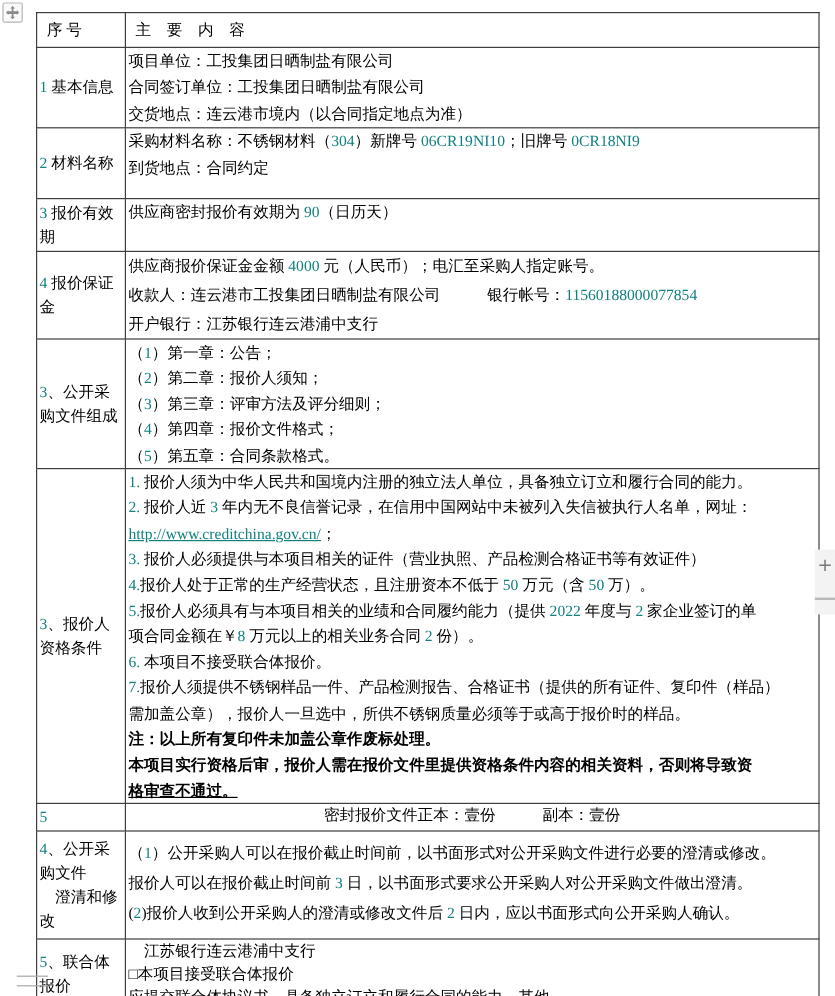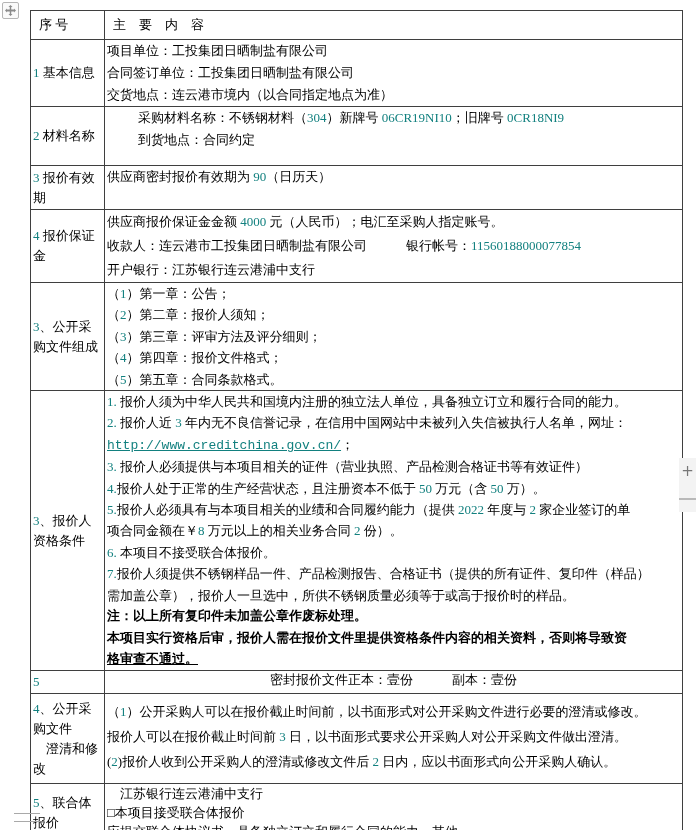--- a/index.html
+++ b/index.html
@@ -27,26 +27,26 @@
   }
   col.c-no{width:74px;}
   thead th{height:26px;padding:1px 2px 1px 8px;vertical-align:middle;}
   td.lbl{
     vertical-align:middle;padding:1px 2px;font-size:12px;
     white-space:pre-wrap;word-break:break-all;line-height:20px;
   }
   td.cnt{vertical-align:top;padding:0 2px;word-break:break-all;}
   .line{line-height:21.4px;}
   .lat{color:#12807f;}
-  .b{font-weight:bold;font-family:Liberation Mono, monospace;}
+  .b{font-weight:bold;}
   .u{text-decoration:underline;}
-  .url .lat{text-decoration:underline;font-family:Liberation Mono, monospace;}
+  .url .lat{text-decoration:underline;}
   
   tr.r0{height:66px;}  tr.r0 .line{line-height:22px;}
-  tr.r1{height:59px;}  tr.r1 .line{line-height:22px;margin-left:31px;}
+  tr.r1{height:59px;}  tr.r1 .line{line-height:22px;}
   tr.r2{height:44px;margin-left:28px;}
   tr.r3{height:73px;}  tr.r3 .line{line-height:24px;}
   tr.r4{height:106px;}
   tr.r5{height:278px;}
   tr.r6{height:20px;}  tr.r6 .line{line-height:18px;text-align:center;}
   tr.r7{height:90px;}  tr.r7 td.cnt{padding-top:5px;} tr.r7 .line{line-height:25px;}
   tr.r8{height:56px;}  tr.r8 .line{line-height:19px;}
   
   .side-plus{
     position:absolute;right:0;top:458px;width:17px;height:54px;

